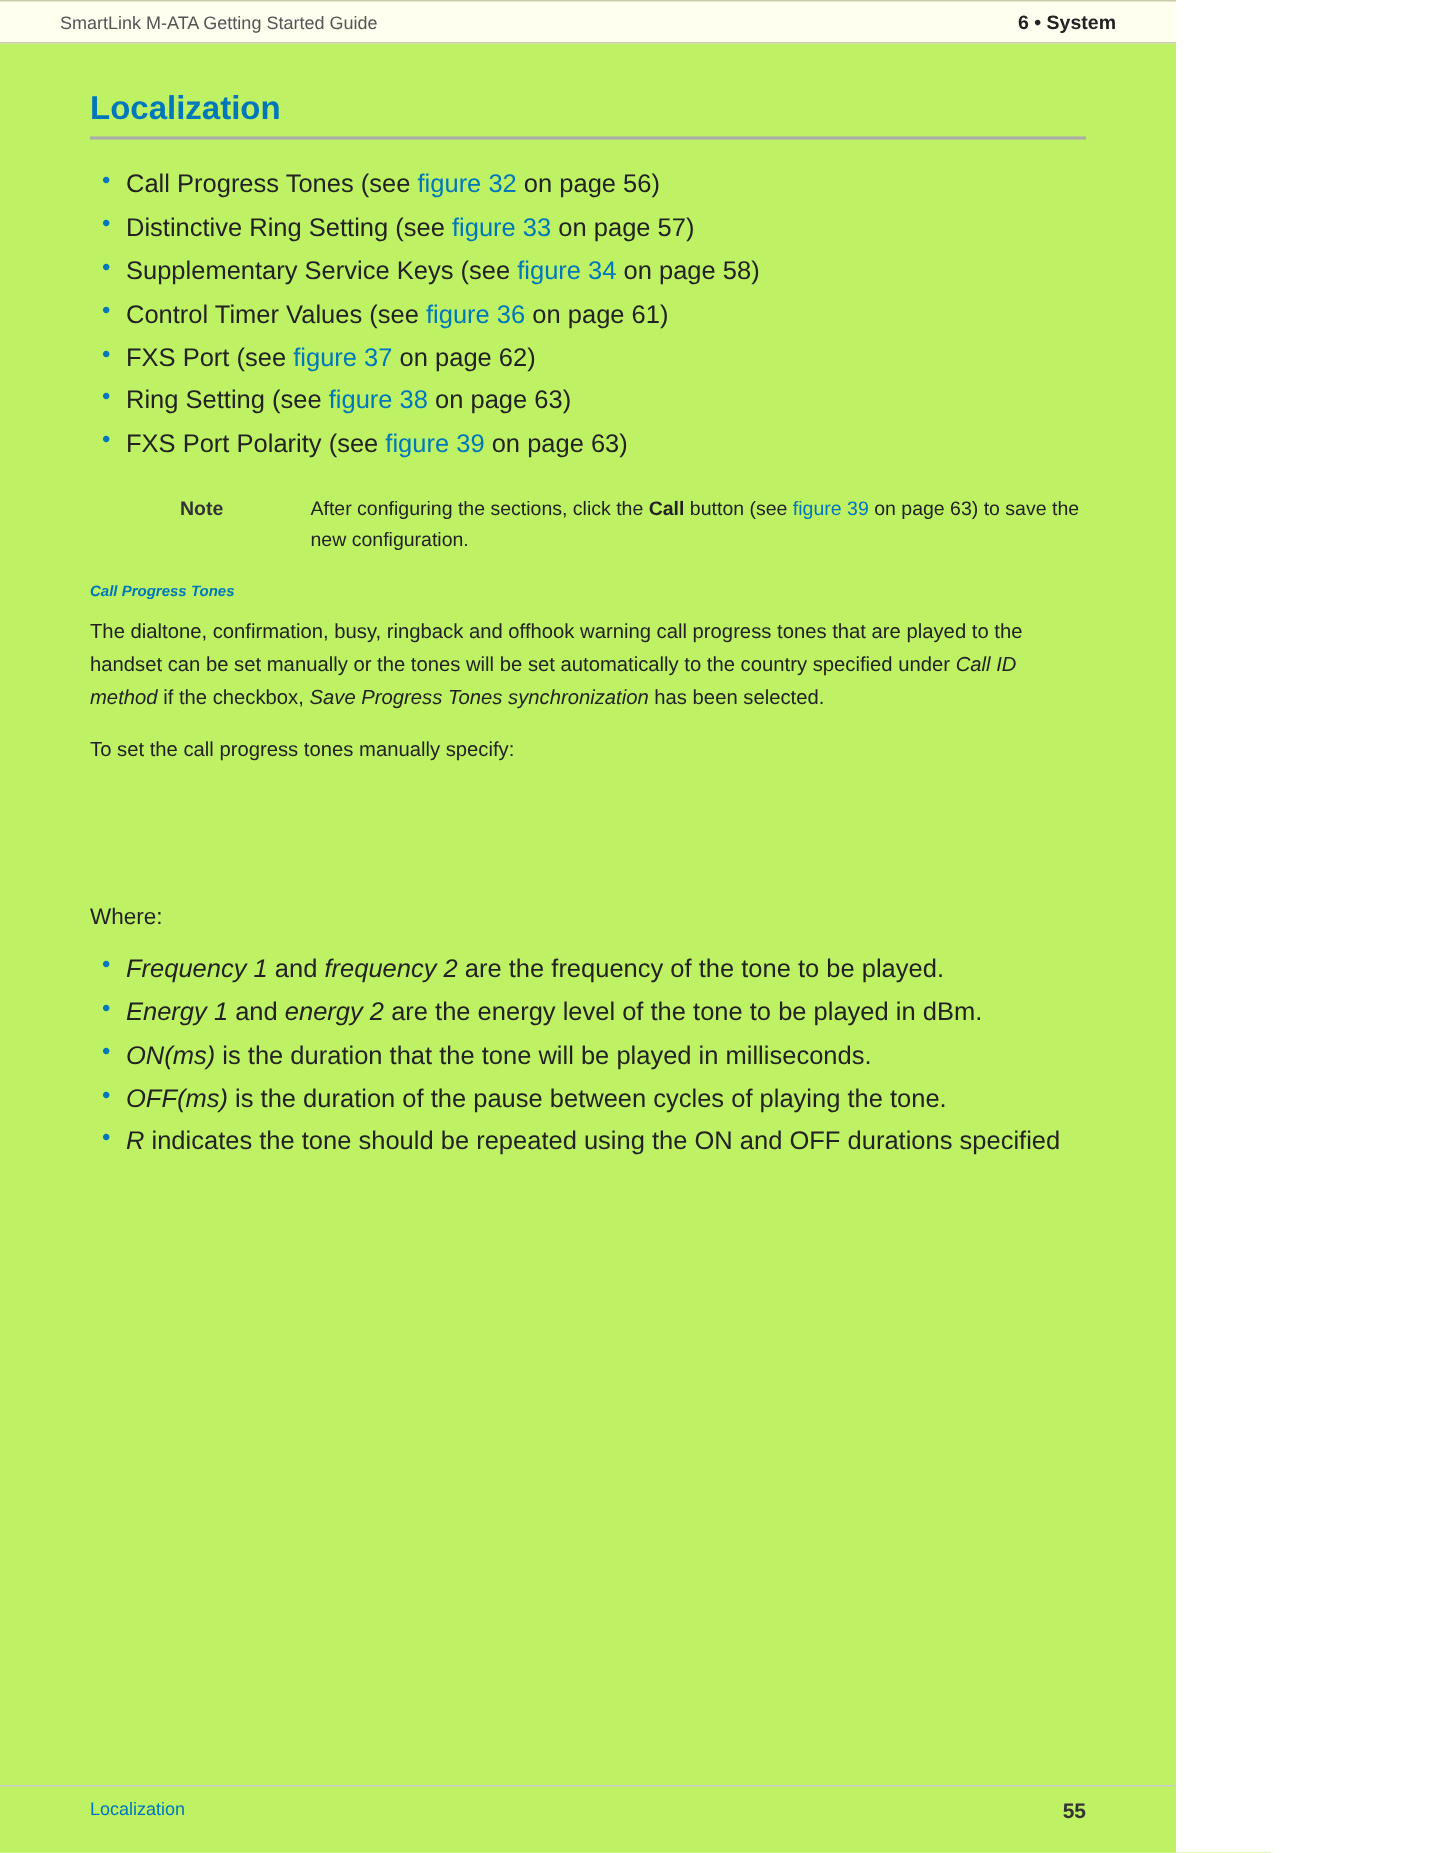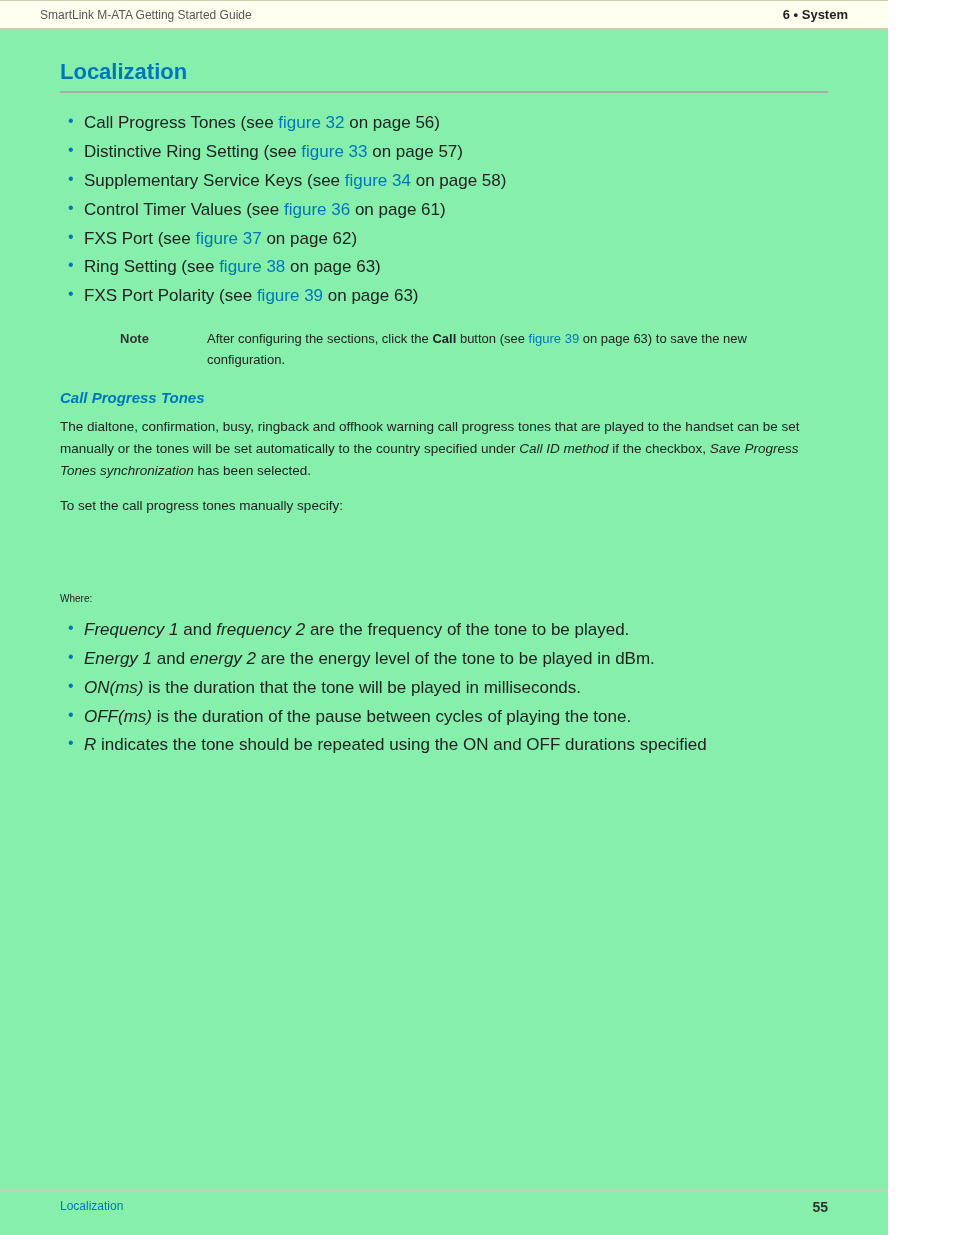--- a/index.html
+++ b/index.html
@@ -12,23 +12,23 @@
       background: #ffffff;
       font-family: Arial, Helvetica, sans-serif;
       font-size: 14px;
       color: #222222;
       width: 954px;
       min-height: 1235px;
       position: relative;
     }
 
     .page-container {
-      width: 888px;
+      width: 784px;
       min-height: 1235px;
-      background: #86efac;
+      background: #bef264;
       position: relative;
     }
 
     
     .header-bar {
       background: #fffff0;
       border-top: 1px solid #ccccaa;
       border-bottom: 1px solid #ccccaa;
       padding: 6px 40px;
       display: flex;
@@ -123,21 +123,21 @@
     .note-content {
       color: #222222;
     }
 
     .note-content strong {
       font-weight: bold;
     }
 
     
     .subsection-title {
-      font-size: 15px;
+      font-size: 10px;
       font-weight: bold;
       font-style: italic;
       color: #0077bb;
       margin-bottom: 10px;
       margin-top: 10px;
     }
 
     
     .body-para {
       font-size: 13.5px;
@@ -145,23 +145,23 @@
       line-height: 1.65;
       margin-bottom: 12px;
     }
 
     .body-para em {
       font-style: italic;
     }
 
     
     .where-para {
-      font-size: 10px;
-      color: #222222;
-      margin-top: 14px;
+      font-size: 15px;
+      color: #222222;
+      margin-top: 30px;
       margin-bottom: 12px;
     }
 
     
     .footer {
       position: absolute;
       bottom: 20px;
       left: 0;
       right: 0;
       display: flex;

